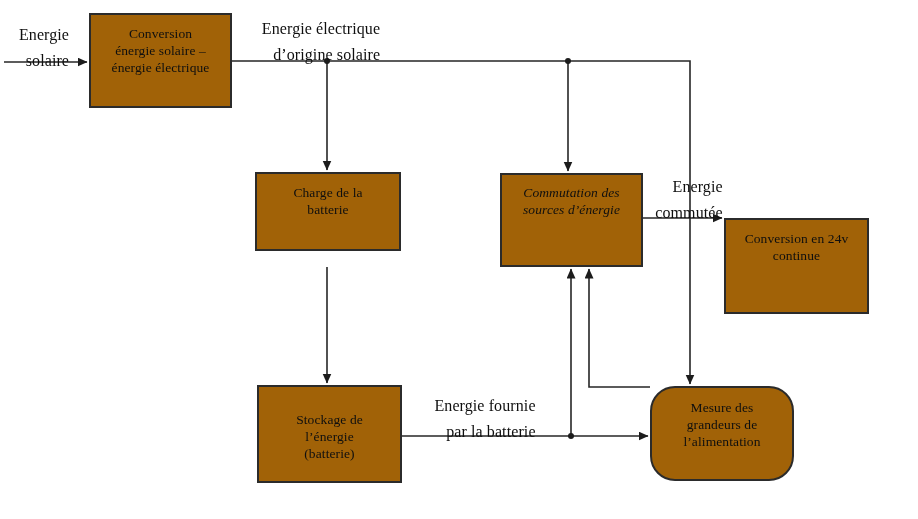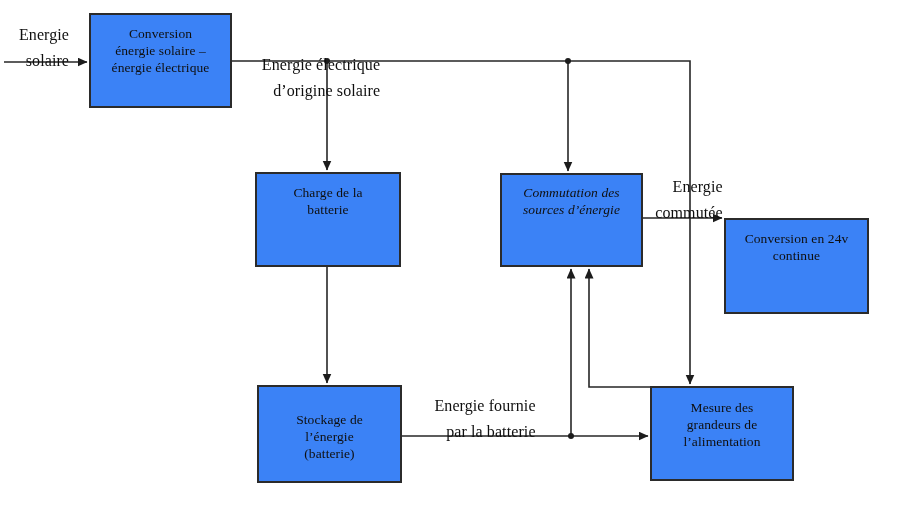--- a/index.html
+++ b/index.html
@@ -19,47 +19,47 @@
   .wires {
     position: absolute;
     inset: 0;
     width: 918px;
     height: 519px;
   }
   .node {
     position: absolute;
     box-sizing: border-box;
     border: 2px solid #2b2b2b;
-    background: #3b82f6;
+    background: #a16207;
     display: flex;
     justify-content: center;
     align-items: flex-start;
     text-align: center;
     font-size: 13.5px;
     line-height: 17px;
     white-space: pre-line;
     letter-spacing: 0.1px;
   }
   .node-conversion-solaire { left: 89px;  top: 13px;  width: 143px; height: 95px; padding-top: 10px; }
-  .node-charge            { left: 255px; top: 172px; width: 146px; height: 95px; padding-top: 10px; }
+  .node-charge            { left: 255px; top: 172px; width: 146px; height: 79px; padding-top: 10px; }
   .node-commutation       { left: 500px; top: 173px; width: 143px; height: 94px; padding-top: 9px; font-style: italic; }
   .node-conversion-24v    { left: 724px; top: 173px; width: 145px; height: 96px; padding-top: 10px; margin-top: 45px; }
   .node-stockage          { left: 257px; top: 385px; width: 145px; height: 98px; padding-top: 24px; }
-  .node-mesure            { left: 650px; top: 386px; width: 144px; height: 95px; padding-top: 11px; }
+  .node-mesure            { left: 650px; top: 386px; width: 144px; height: 95px; padding-top: 11px; border-radius: 25px; }
   .edge-label {
     position: absolute;
     transform: translateX(-50%);
     text-align: right;
     font-size: 16px;
     line-height: 26px;
     white-space: pre-line;
     letter-spacing: 0.1px;
   }
   .lbl-energie-solaire    { left: 44px;  top: 22px;  }
-  .lbl-energie-electrique { left: 321px; top: 16px; margin-top: 36px;  }
+  .lbl-energie-electrique { left: 321px; top: 16px;  }
   .lbl-energie-commutee   { left: 689px; top: 174px; }
   .lbl-energie-fournie    { left: 485px; top: 393px; }
 </style>
 </head>
 <body>
 
 <div class="canvas">
 
   <svg class="wires" viewBox="0 0 918 519" xmlns="http://www.w3.org/2000/svg">
     <defs>

